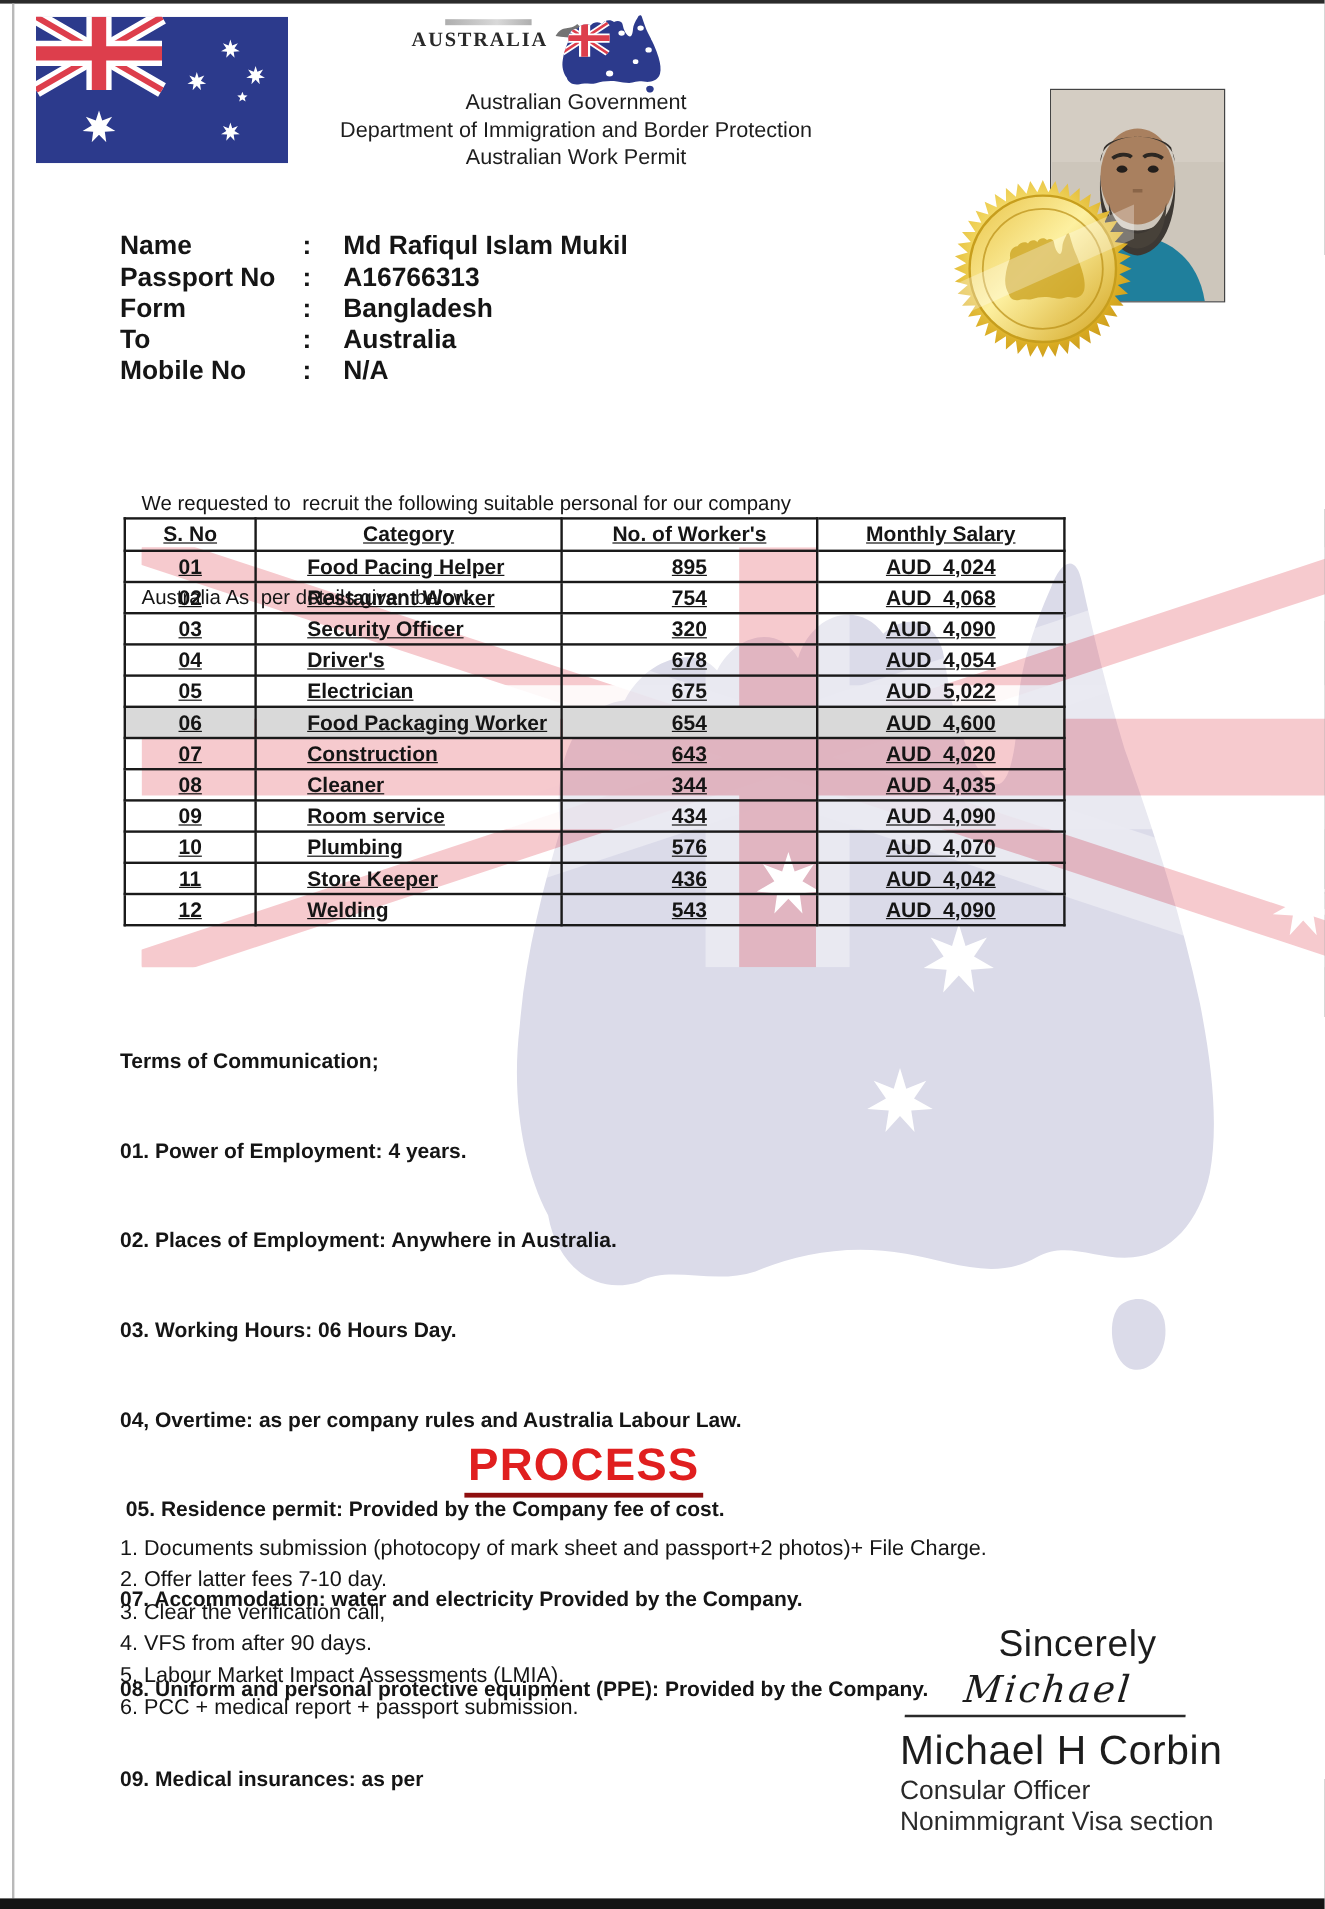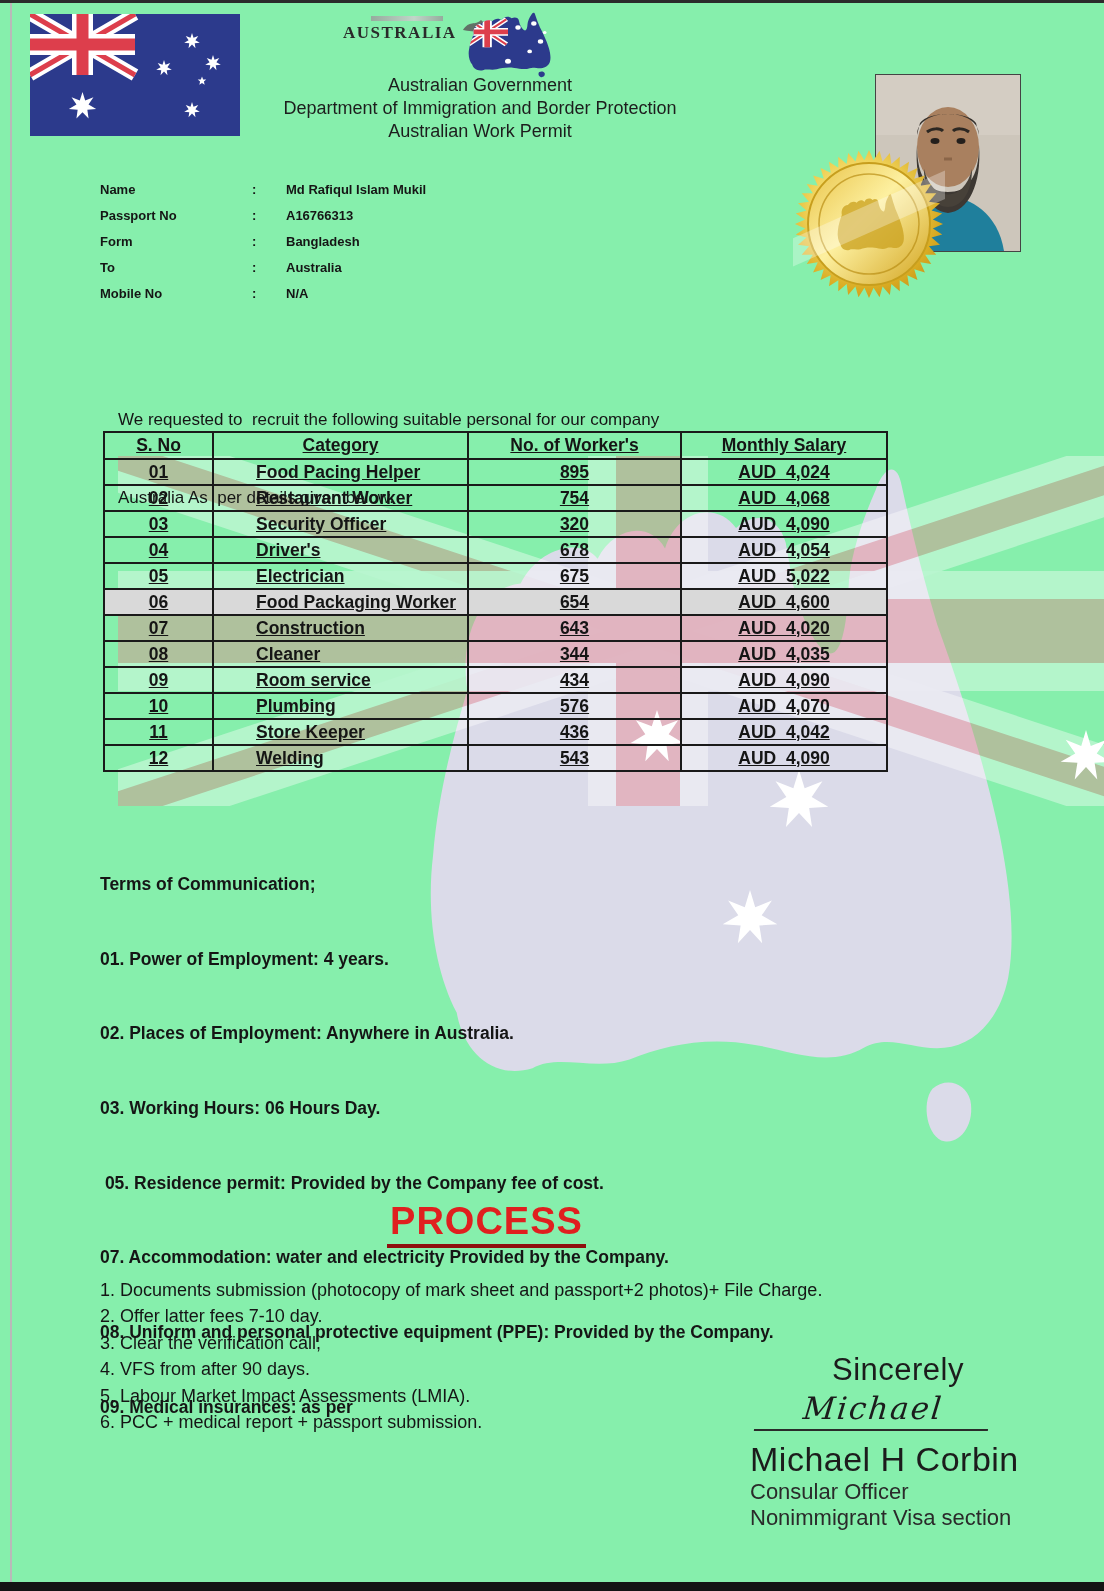--- a/index.html
+++ b/index.html
@@ -1,19 +1,19 @@
 <!DOCTYPE html>
 <html><head>
 <meta charset="utf-8">
 <style>
   * { margin:0; padding:0; box-sizing:border-box; }
   body { background:#777; font-family:"Liberation Sans", sans-serif; }
   .page {
     position:relative; width:1104px; height:1591px; margin:0 auto;
-    background:#86efac; overflow:hidden; color:#151515;
+    background:#ffffff; overflow:hidden; color:#151515;
   }
   
   .edge-top    { position:absolute; top:0; left:0; right:0; height:3px; background:#2b2b2b; z-index:9; }
   .edge-left   { position:absolute; top:3px; bottom:9px; left:10px; width:2px; background:#b9b9b9; z-index:9; }
   .edge-bottom { position:absolute; bottom:0; left:0; right:0; height:9px; background:#141414; z-index:9; }
 
   
   .wm { position:absolute; z-index:0; pointer-events:none; }
   .wm-map   { left:355px; top:420px; }
   .wm-jack  { left:118px; top:456px; opacity:.42; }
@@ -30,22 +30,22 @@
   .logo-map { position:absolute; left:458px; top:8px; z-index:2; }
   .hdr-lines { position:absolute; left:190px; top:74px; width:580px; text-align:center;
     z-index:2; font-size:18px; line-height:23px; color:#1d1d1d; }
 
   
   .photo { position:absolute; left:875px; top:74px; width:146px; height:178px;
     border:1px solid #444; z-index:3; }
   .seal { position:absolute; left:793px; top:148px; z-index:4; }
 
   
-  .details { position:absolute; left:100px; top:176px; z-index:2; font-weight:700;
-    font-size:13px; }
+  .details { position:absolute; left:100px; top:192px; z-index:2; font-weight:700;
+    font-size:22px; }
   .details .drow { display:flex; height:26px; align-items:center; }
   .details .dlabel { width:152px; }
   .details .dcolon { width:34px; }
   .details .dvalue { padding-left:0px; }
 
   
   .intro { position:absolute; left:100px; top:355px; z-index:2; font-weight:400;
     font-size:17px; line-height:26px; white-space:pre-wrap;margin-left:18px; }
 
   
@@ -350,20 +350,21 @@
           <td>AUD  4,090</td>
         </tr>
   </tbody>
     </table>
 
   <div class="terms">
     <div>Terms of Communication;</div>
     <div>01. Power of Employment: 4 years.</div>
     <div>02. Places of Employment: Anywhere in Australia.</div>
     <div>03. Working Hours: 06 Hours Day.</div>
+    <div>04, Overtime: as per company rules and Australia Labour Law.</div>
     <div> 05. Residence permit: Provided by the Company fee of cost.</div>
     <div>07. Accommodation: water and electricity Provided by the Company.</div>
     <div>08. Uniform and personal protective equipment (PPE): Provided by the Company.</div>
     <div>09. Medical insurances: as per</div>
     
     
     
     
   </div>
 

